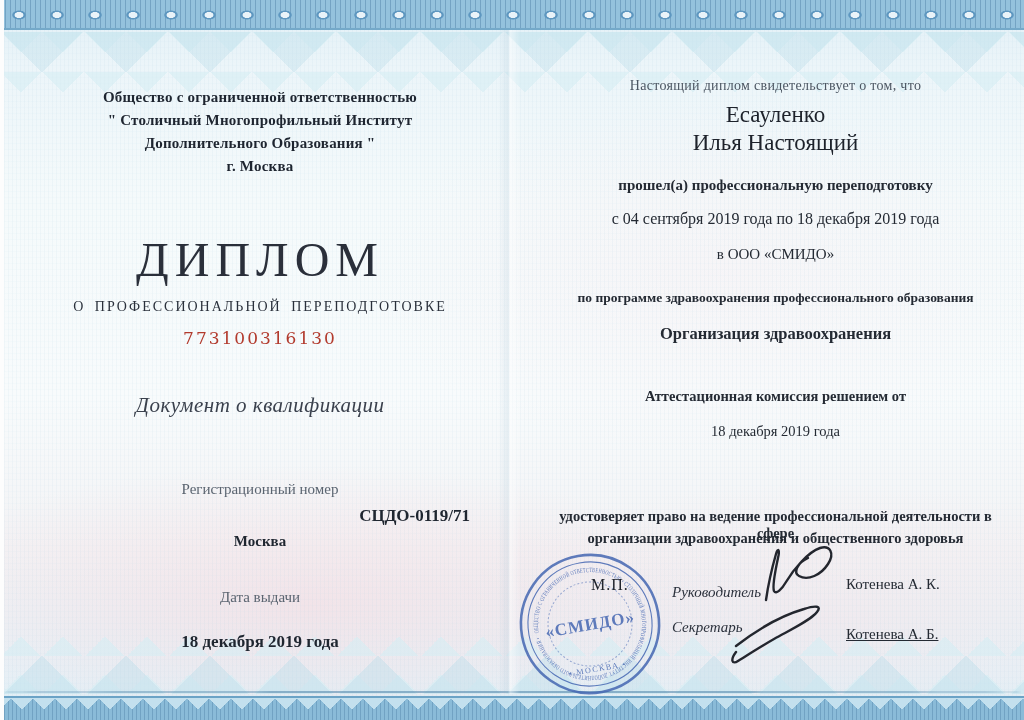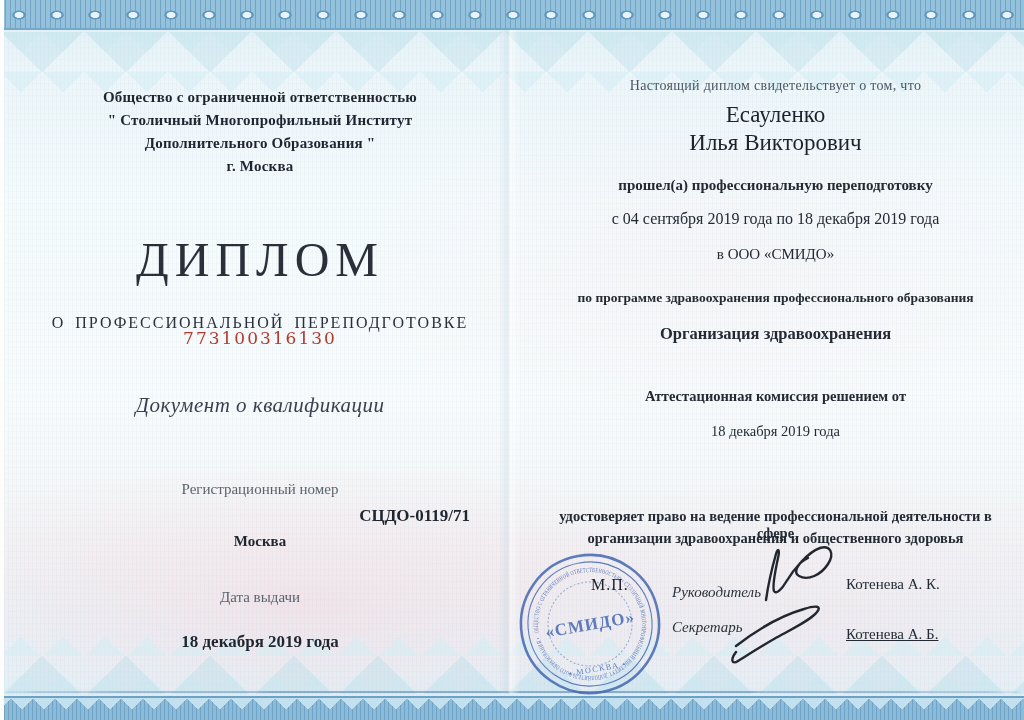--- a/index.html
+++ b/index.html
@@ -67,21 +67,21 @@
   }
 
   .page { position:absolute; top:0; height:720px; }
   .page-left { left:50px; width:420px; }
   .page-right { left:548px; width:455px; }
   .block { position:absolute; left:0; width:100%; text-align:center; }
 
   
   .org-name { top:86px; font-weight:700; font-size:15px; line-height:23px; color:#1e2530; letter-spacing:0.2px; }
   .diploma-title { top:232px; font-size:48px; letter-spacing:6px; color:#2a2f3a; font-weight:400; }
-  .diploma-subtitle { top:314px; font-size:16px; letter-spacing:2px; color:#2a303b; word-spacing:4px; }
+  .diploma-subtitle { top:299px; font-size:14px; letter-spacing:2px; color:#2a303b; word-spacing:4px; }
   .blank-number { top:328px; font-family:"DejaVu Serif", serif; font-size:17px; letter-spacing:2px; color:#b23a2d; }
   .qual-note { top:393px; font-style:italic; font-size:21px; color:#3a414d; letter-spacing:0.5px; }
   .field-label { font-size:15px; color:#5a6470; }
   .field-value { font-weight:700; color:#1f2630; }
   .reg-label { top:481px; }
   .reg-value { top:506px; font-size:17px;text-align:right; }
   .city-label { top:539px; }
   .city-value { top:533px; font-size:15px;text-align:center; }
   .date-label { top:589px; }
   .date-value { top:632px; font-size:17px; }
@@ -141,21 +141,21 @@
     <div class="block field-label reg-label">Регистрационный номер</div>
     <div class="block field-value reg-value">СЦДО-0119/71</div>
     <div class="block field-value city-value">Москва</div>
     <div class="block field-label date-label">Дата выдачи</div>
     <div class="block field-value date-value">18 декабря 2019 года</div>
   </div>
 
   <div class="page page-right">
     <div class="block intro">Настоящий диплом свидетельствует о том, что</div>
     <div class="block surname">Есауленко</div>
-    <div class="block patronymic">Илья Викторович</div>
+    <div class="block patronymic">Илья Настоящий</div>
     <div class="block completed">прошел(а) профессиональную переподготовку</div>
     <div class="block period">с 04 сентября 2019 года по 18 декабря 2019 года</div>
     <div class="block institution">в ООО «СМИДО»</div>
     <div class="block program-intro">по программе здравоохранения профессионального образования</div>
     <div class="block program-1">Организация здравоохранения</div>
     <div class="block commission">Аттестационная комиссия решением от</div>
     <div class="block commission-date">18 декабря 2019 года</div>
     <div class="block rights-1">удостоверяет право на ведение профессиональной деятельности в сфере</div>
     <div class="block rights-2">организации здравоохранения и общественного здоровья</div>
   </div>

